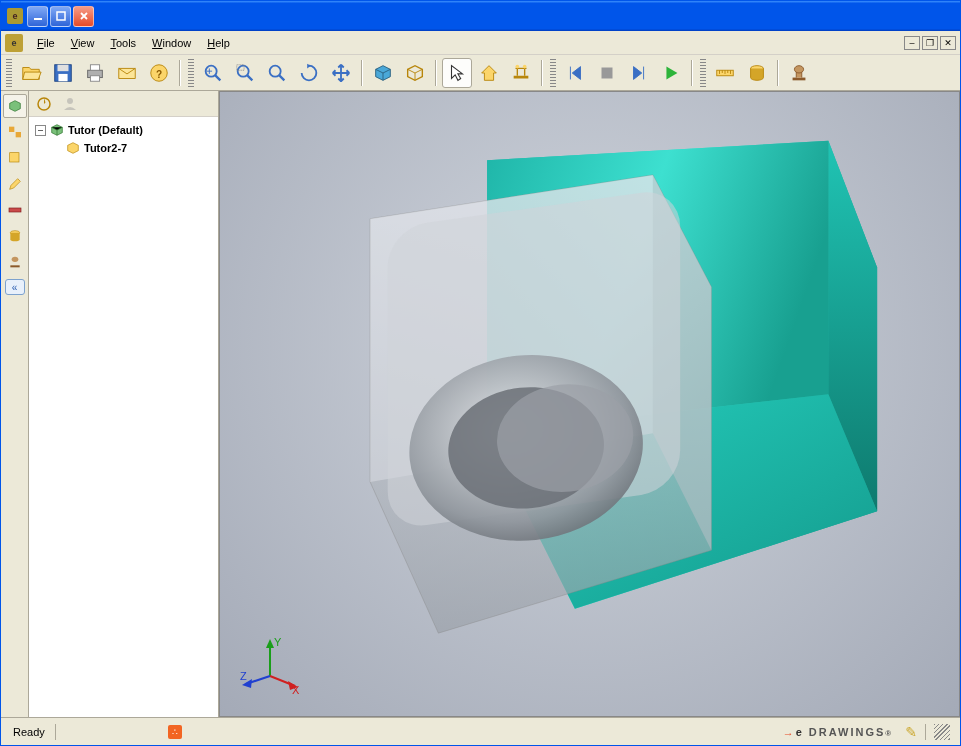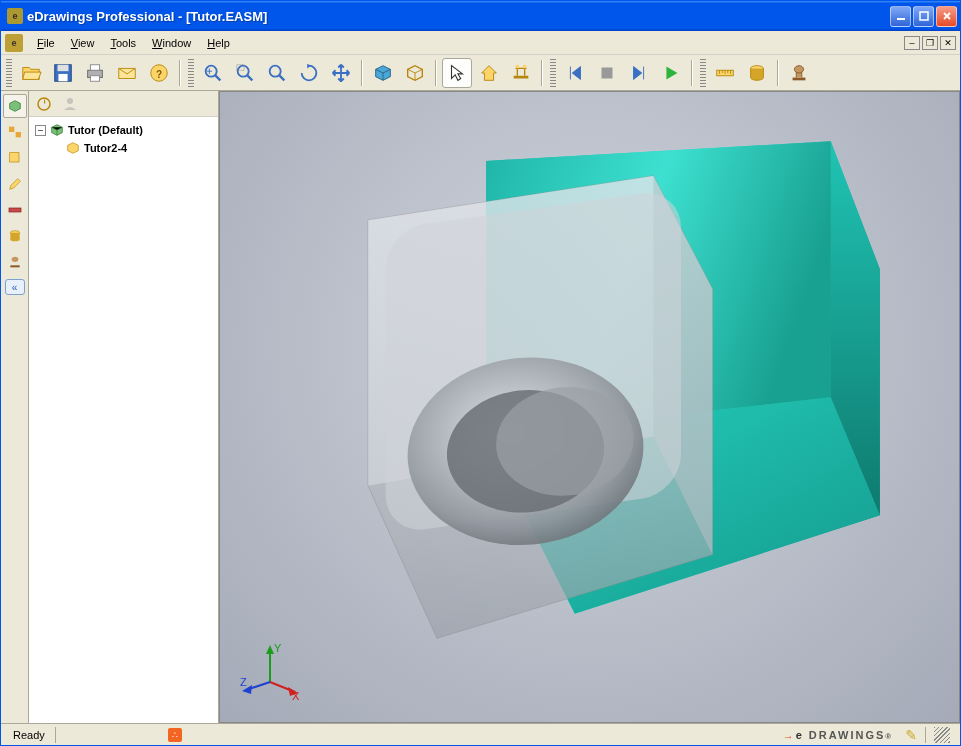--- a/index.html
+++ b/index.html
@@ -41,40 +41,39 @@
 .tree-body { flex:1; padding: 4px 2px; }
 .tree-row { display:flex; align-items:center; height:18px; padding-left: 4px; }
 .tree-toggle { width:11px; height:11px; border:1px solid #888; display:flex;align-items:center;justify-content:center; font-size:9px; line-height:1; margin-right:3px; background:#fff;}
 .tree-icon { width:16px; height:16px; margin-right:3px; display:flex;align-items:center;justify-content:center;}
 .tree-label { white-space: nowrap; font-weight: bold; }
 .tree-child { padding-left: 34px; }
 
 .viewport { flex:1; position: relative; background: radial-gradient(circle at 50% 40%, #d0d5dd 0%, #a4aab7 100%); overflow:hidden; border:1px solid #888;}
 .triad { position:absolute; left:20px; bottom:20px; width:60px; height:60px; }
 
-.statusbar { height: 22px; background: #ece9d8; border-top: 1px solid #aca899; display:flex; align-items:center; padding: 0 4px; }
+.statusbar { height: 28px; background: #ece9d8; border-top: 1px solid #aca899; display:flex; align-items:center; padding: 0 4px; }
 .status-text { padding: 0 8px; }
 .status-sep { width:1px; height:16px; background:#aca899; margin: 0 2px; }
 .rss-icon { width:14px; height:14px; background:#f26522; border-radius:2px; display:flex;align-items:center;justify-content:center;color:white;font-size:9px;}
 .status-right { margin-left:auto; display:flex; align-items:center; gap:6px; padding-right:6px;}
 .brand { padding:1px 6px; color:#555; letter-spacing:2px; font-weight:bold; }
 .brand .arrow { color:#e74b28; letter-spacing:0; margin-right:2px;}
 .brand .e { color:#333; font-style:normal; }
 .brand .reg { font-size:8px; }
 .pencil { font-size:14px; color:#caa62a;}
 .grip-corner { width:16px; height:16px; background: repeating-linear-gradient(135deg, #888, #888 1px, transparent 1px, transparent 3px); }
 </style>
 </head>
 <body>
 
 <div class="window">
 
   <div class="titlebar">
     <div class="app-icon">e</div>
-    <div class="title-text">eDrawings Professional - [Tutor.EASM]</div>
     <div class="win-controls">
       <div class="win-btn min">
           <svg width="10" height="10">
             <rect x="1" y="7" width="8" height="2" fill="white"></rect>
           </svg>
         </div>
       <div class="win-btn max">
           <svg width="10" height="10">
             <rect x="1" y="1" width="8" height="8" fill="none" stroke="white" stroke-width="1.5"></rect>
           </svg>
@@ -316,21 +315,21 @@
               </svg>
             </div>
           <div class="tree-label">Tutor (Default)</div>
         </div>
         <div class="tree-row tree-child">
           <div class="tree-icon">
               <svg width="16" height="16" viewBox="0 0 24 24">
                 <path d="M4 8 L12 4 L20 8 L20 16 L12 20 L4 16 Z" fill="#fbd56a" stroke="#b8860b"></path>
               </svg>
             </div>
-          <div class="tree-label">Tutor2-4</div>
+          <div class="tree-label">Tutor2-7</div>
         </div>
       </div>
     </div>
 
     <div class="viewport">
       <svg width="100%" height="100%" viewBox="0 0 730 640">
         <defs>
           <linearGradient id="tealTop" x1="0" y1="0" x2="1" y2="0.3">
               <stop offset="0" stop-color="#1fb5a8"></stop>
               <stop offset="0.5" stop-color="#3de0d0"></stop>

